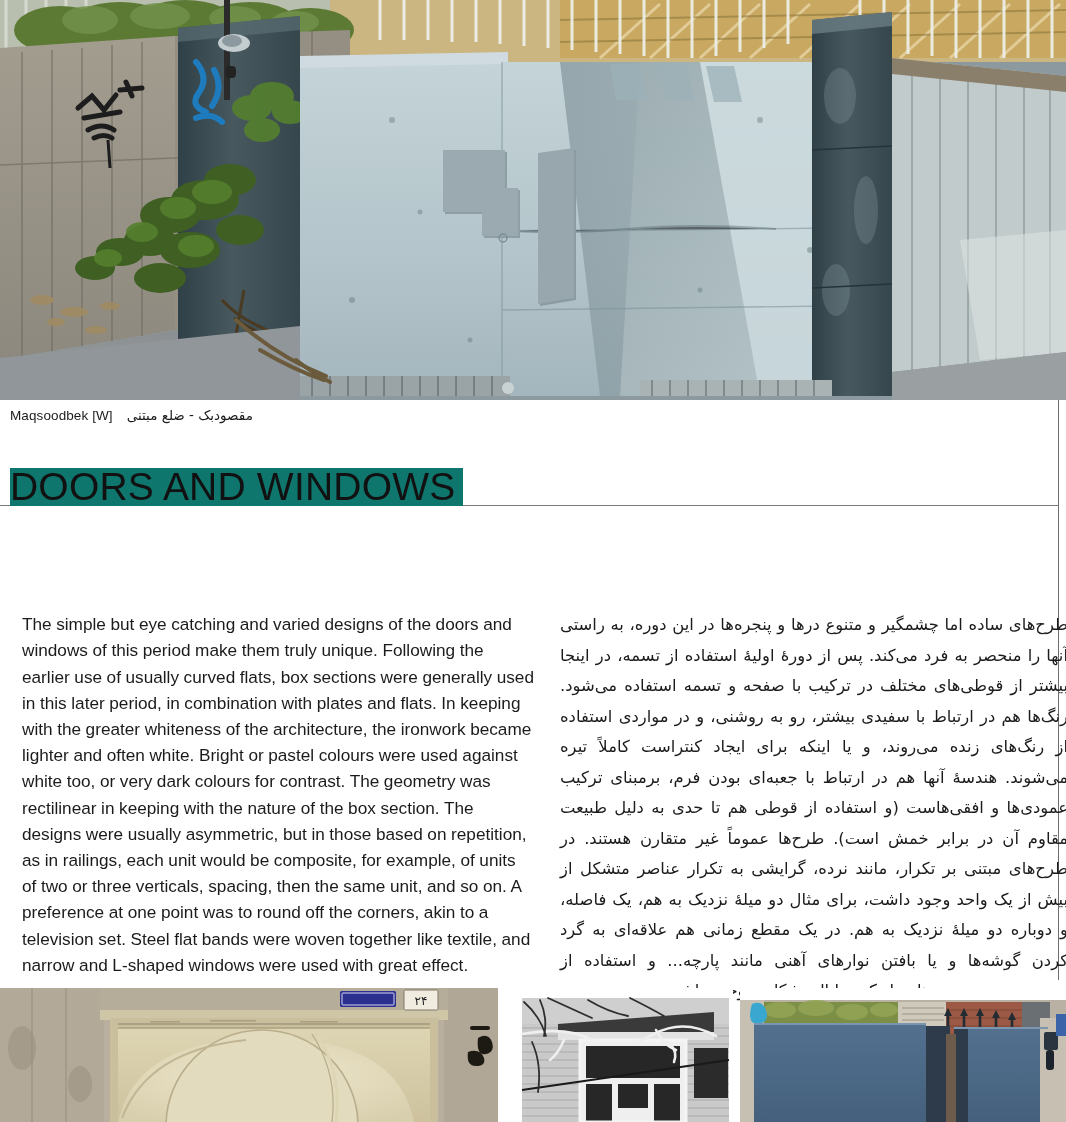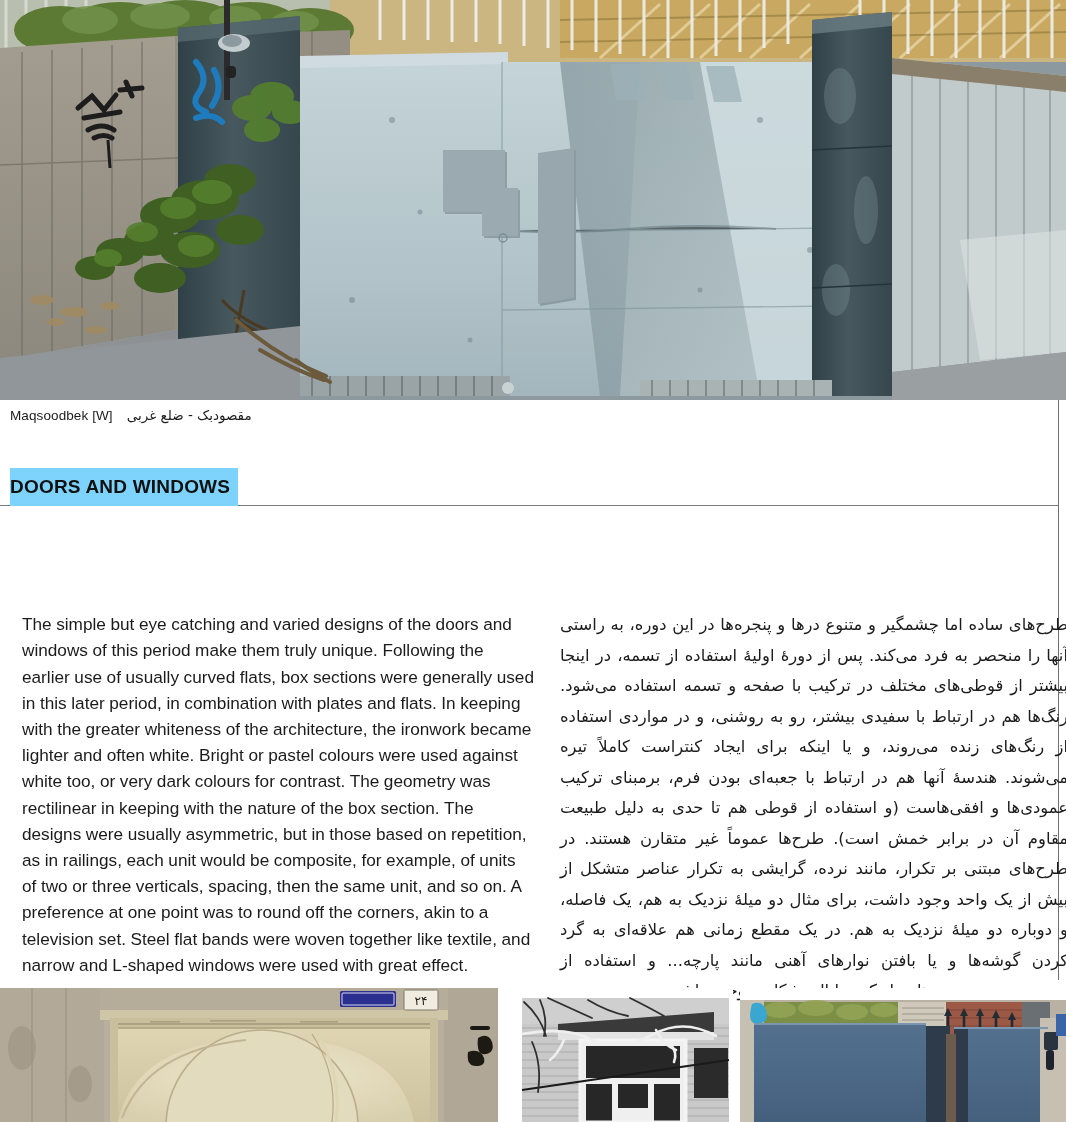--- a/index.html
+++ b/index.html
@@ -71,26 +71,26 @@
 
   
   .title-block {
     position: absolute;
     left: 0; top: 468px;
     width: 1058px; height: 56px;
   }
   .title-en {
     position: absolute;
     left: 10px; top: 0;
-    font-size: 19px;
-    font-weight: 700;
+    font-size: 39px;
+    font-weight: 400;
     letter-spacing: 0.2px;
     color: #111;
     white-space: nowrap;
-    background: #7dd3fc;
+    background: #0f766e;
     padding-right: 8px;
     z-index: 2;
     line-height: 38px;
   }
   .title-fa {
     position: absolute;
     right: 4px; top: -4px;
     font-size: 31px;
     font-weight: 700;
     color: #0d0d0d;
@@ -444,21 +444,21 @@
       <g stroke="#6b5a3c" stroke-width="4" fill="none" stroke-linecap="round">
         <path d="M236,320 q40,36 90,56"></path>
         <path d="M260,350 q34,20 64,30"></path>
         <path d="M296,360 q18,14 34,22"></path>
       </g>
     </svg>
   </div>
 
   <div class="caption-bar">
     <span class="caption-en">Maqsoodbek [W]</span>
-    <span class="caption-fa">مقصودبک - ضلع غربی</span>
+    <span class="caption-fa">مقصودبک - ضلع مبتنی</span>
   </div>
 
   <div class="vrule"></div>
 
   <div class="title-block">
     <div class="title-rule"></div>
     <div class="title-en">DOORS AND WINDOWS</div>
   </div>
 
   <div class="columns">

